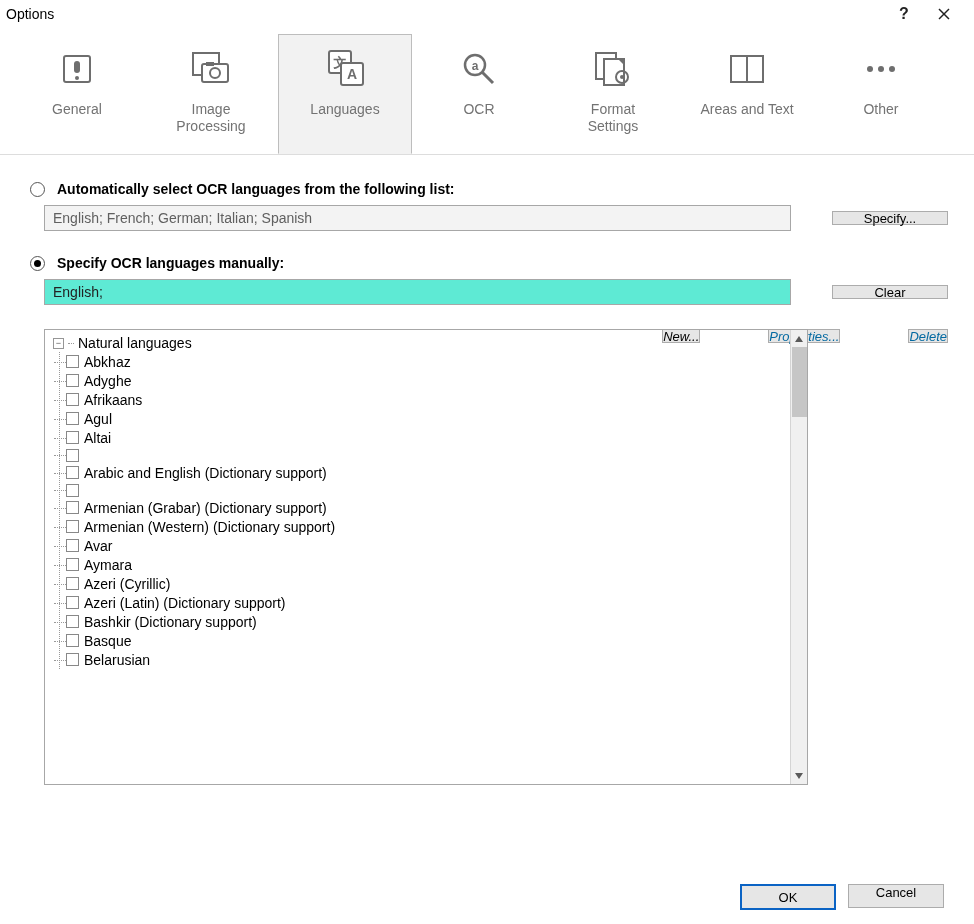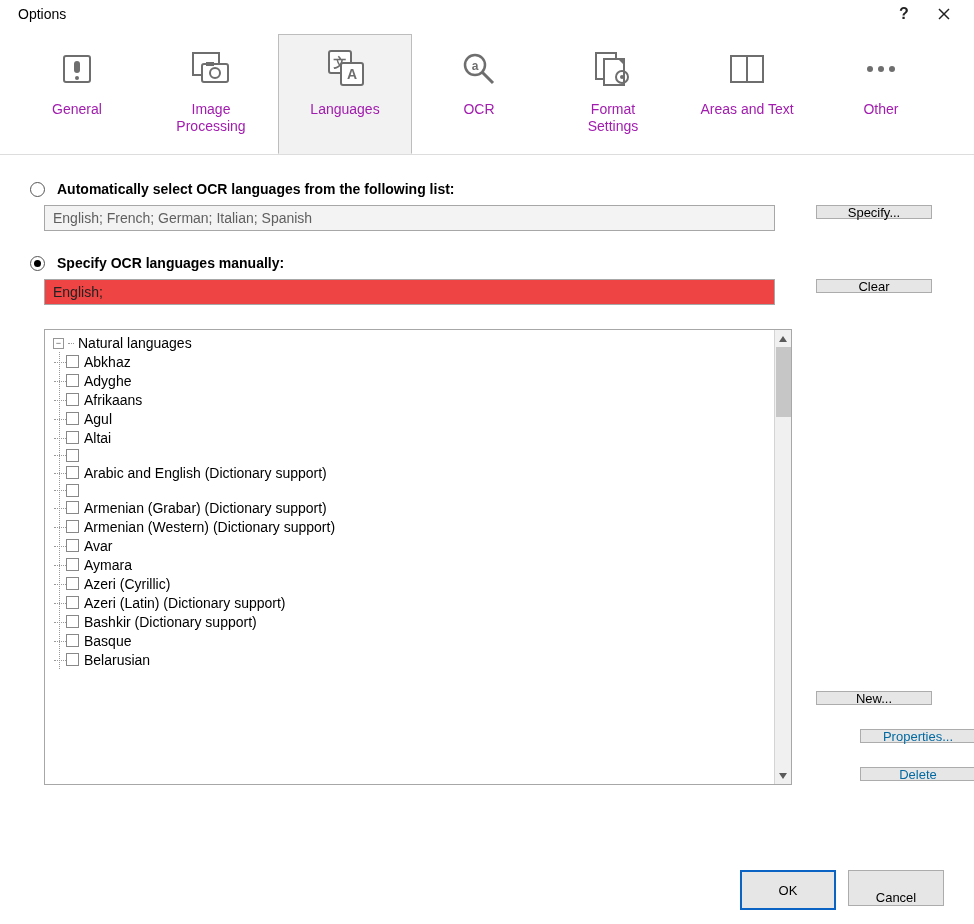--- a/index.html
+++ b/index.html
@@ -9,21 +9,21 @@
     font-size: 13px;
     background: #fff;
     color: #000;
     width: 974px;
     height: 924px;
     overflow: hidden;
   }
   .titlebar {
     display: flex;
     align-items: center;
-    padding: 4px 10px 4px 18px;
+    padding: 4px 10px 4px 6px;
     height: 28px;
   }
   .titlebar .title { flex: 1; font-size: 14px; }
   .titlebar .btn {
     width: 40px;
     height: 24px;
     display: flex;
     align-items: center;
     justify-content: center;
     font-size: 14px;
@@ -58,24 +58,24 @@
     width: 40px;
     height: 40px;
     display: flex;
     align-items: center;
     justify-content: center;
     margin-bottom: 12px;
   }
   .tab-label {
     font-size: 14px;
     line-height: 1.2;
-    color: #a21caf;
+    color: #737373;
   }
   .content {
-    padding: 26px 42px 10px 30px;
+    padding: 26px 26px 10px 30px;
   }
   .row {
     display: flex;
     align-items: center;
     gap: 12px;
     margin-bottom: 8px;
   }
   .radio {
     width: 15px; height: 15px;
     border: 1px solid #555;
@@ -92,35 +92,35 @@
     background: #000;
     border-radius: 50%;
   }
   .radio-label {
     font-weight: 700;
     font-size: 14px;
   }
   .field-row {
     display: flex;
     gap: 41px;
-    align-items: flex-start;
+    align-items: center;
     margin-bottom: 24px;
   }
   .text-field {
     flex: 1;
     border: 1px solid #a7a7a7;
     background: #f3f3f3;
     padding: 4px 8px;
     height: 26px;
     font-size: 14px;
     display: flex;
     align-items: center;
     color: #606060;
   }
-  .text-field.white { background: #ef4444; color: #222; }
+  .text-field.white { background: #5eead4; color: #222; }
   .side-btn {
     width: 116px;
     height: 14px;
     background: #e6e6e6;
     border: 1px solid #acacac;
     display: flex;
     align-items: center;
     justify-content: center;
     font-size: 13px;
     cursor: default;
@@ -204,44 +204,44 @@
   .cbox {
     width: 13px; height: 13px;
     border: 1px solid #888;
     margin-right: 5px;
     flex-shrink: 0;
     background: #fff;
   }
   .side-actions {
     width: 116px;
     display: flex;
-    flex-direction: column;
     justify-content: flex-end;
     gap: 24px;
     padding-bottom: 4px;
+    font-style: italic;
   }
   .footer {
     position: absolute;
     bottom: 14px;
     right: 30px;
     display: flex;
     gap: 12px;
   }
   .footer .btn-ok {
-    width: 96px; height: 40px;
+    width: 96px; height: 26px;
     background: #e6e6e6;
     border: 2px solid #0b63c4;
     display: flex; align-items: center; justify-content: center;
     font-size: 13px;
   }
   .footer .btn-cancel {
-    width: 96px; height: 36px;
+    width: 96px; height: 24px;
     background: #e6e6e6;
     border: 1px solid #acacac;
-    display: flex; align-items: flex-end; justify-content: center;
+    display: flex; align-items: flex-start; justify-content: center;
     font-size: 13px;
   }
   svg { display: block; }
 </style>
 </head>
 <body>
 
 <div class="titlebar">
   <span class="title">Options</span>
   <div class="btn">

